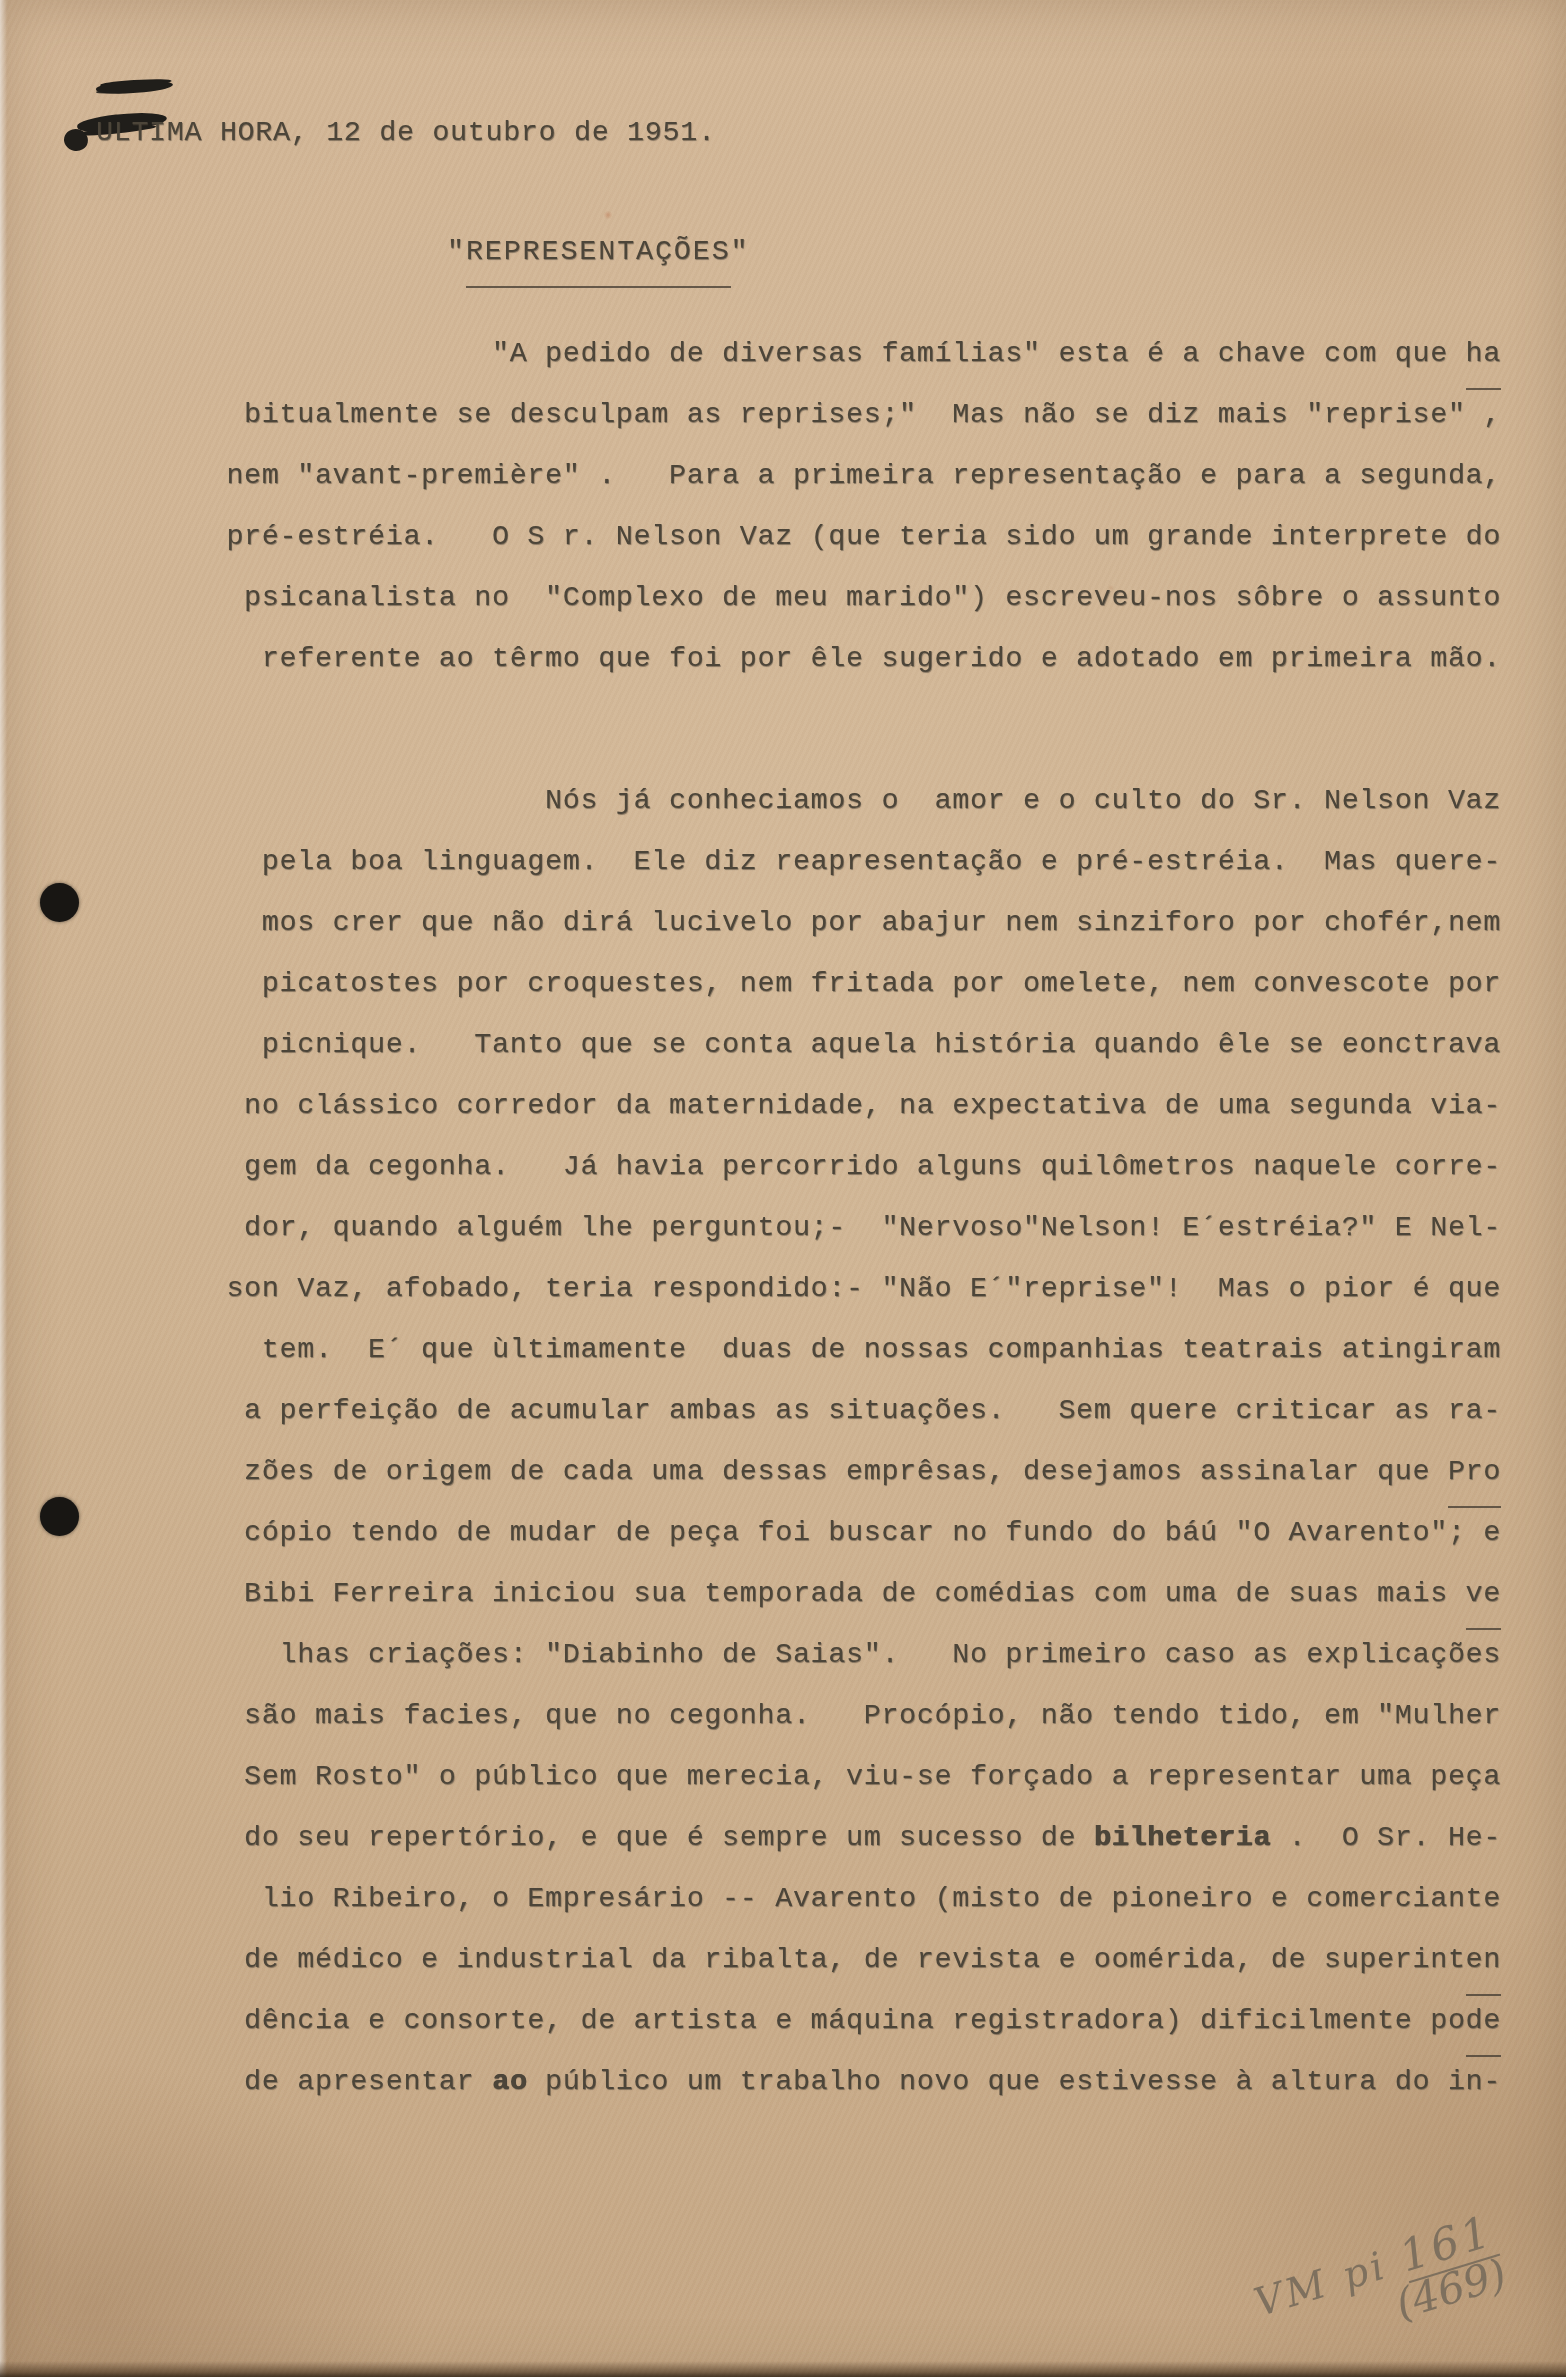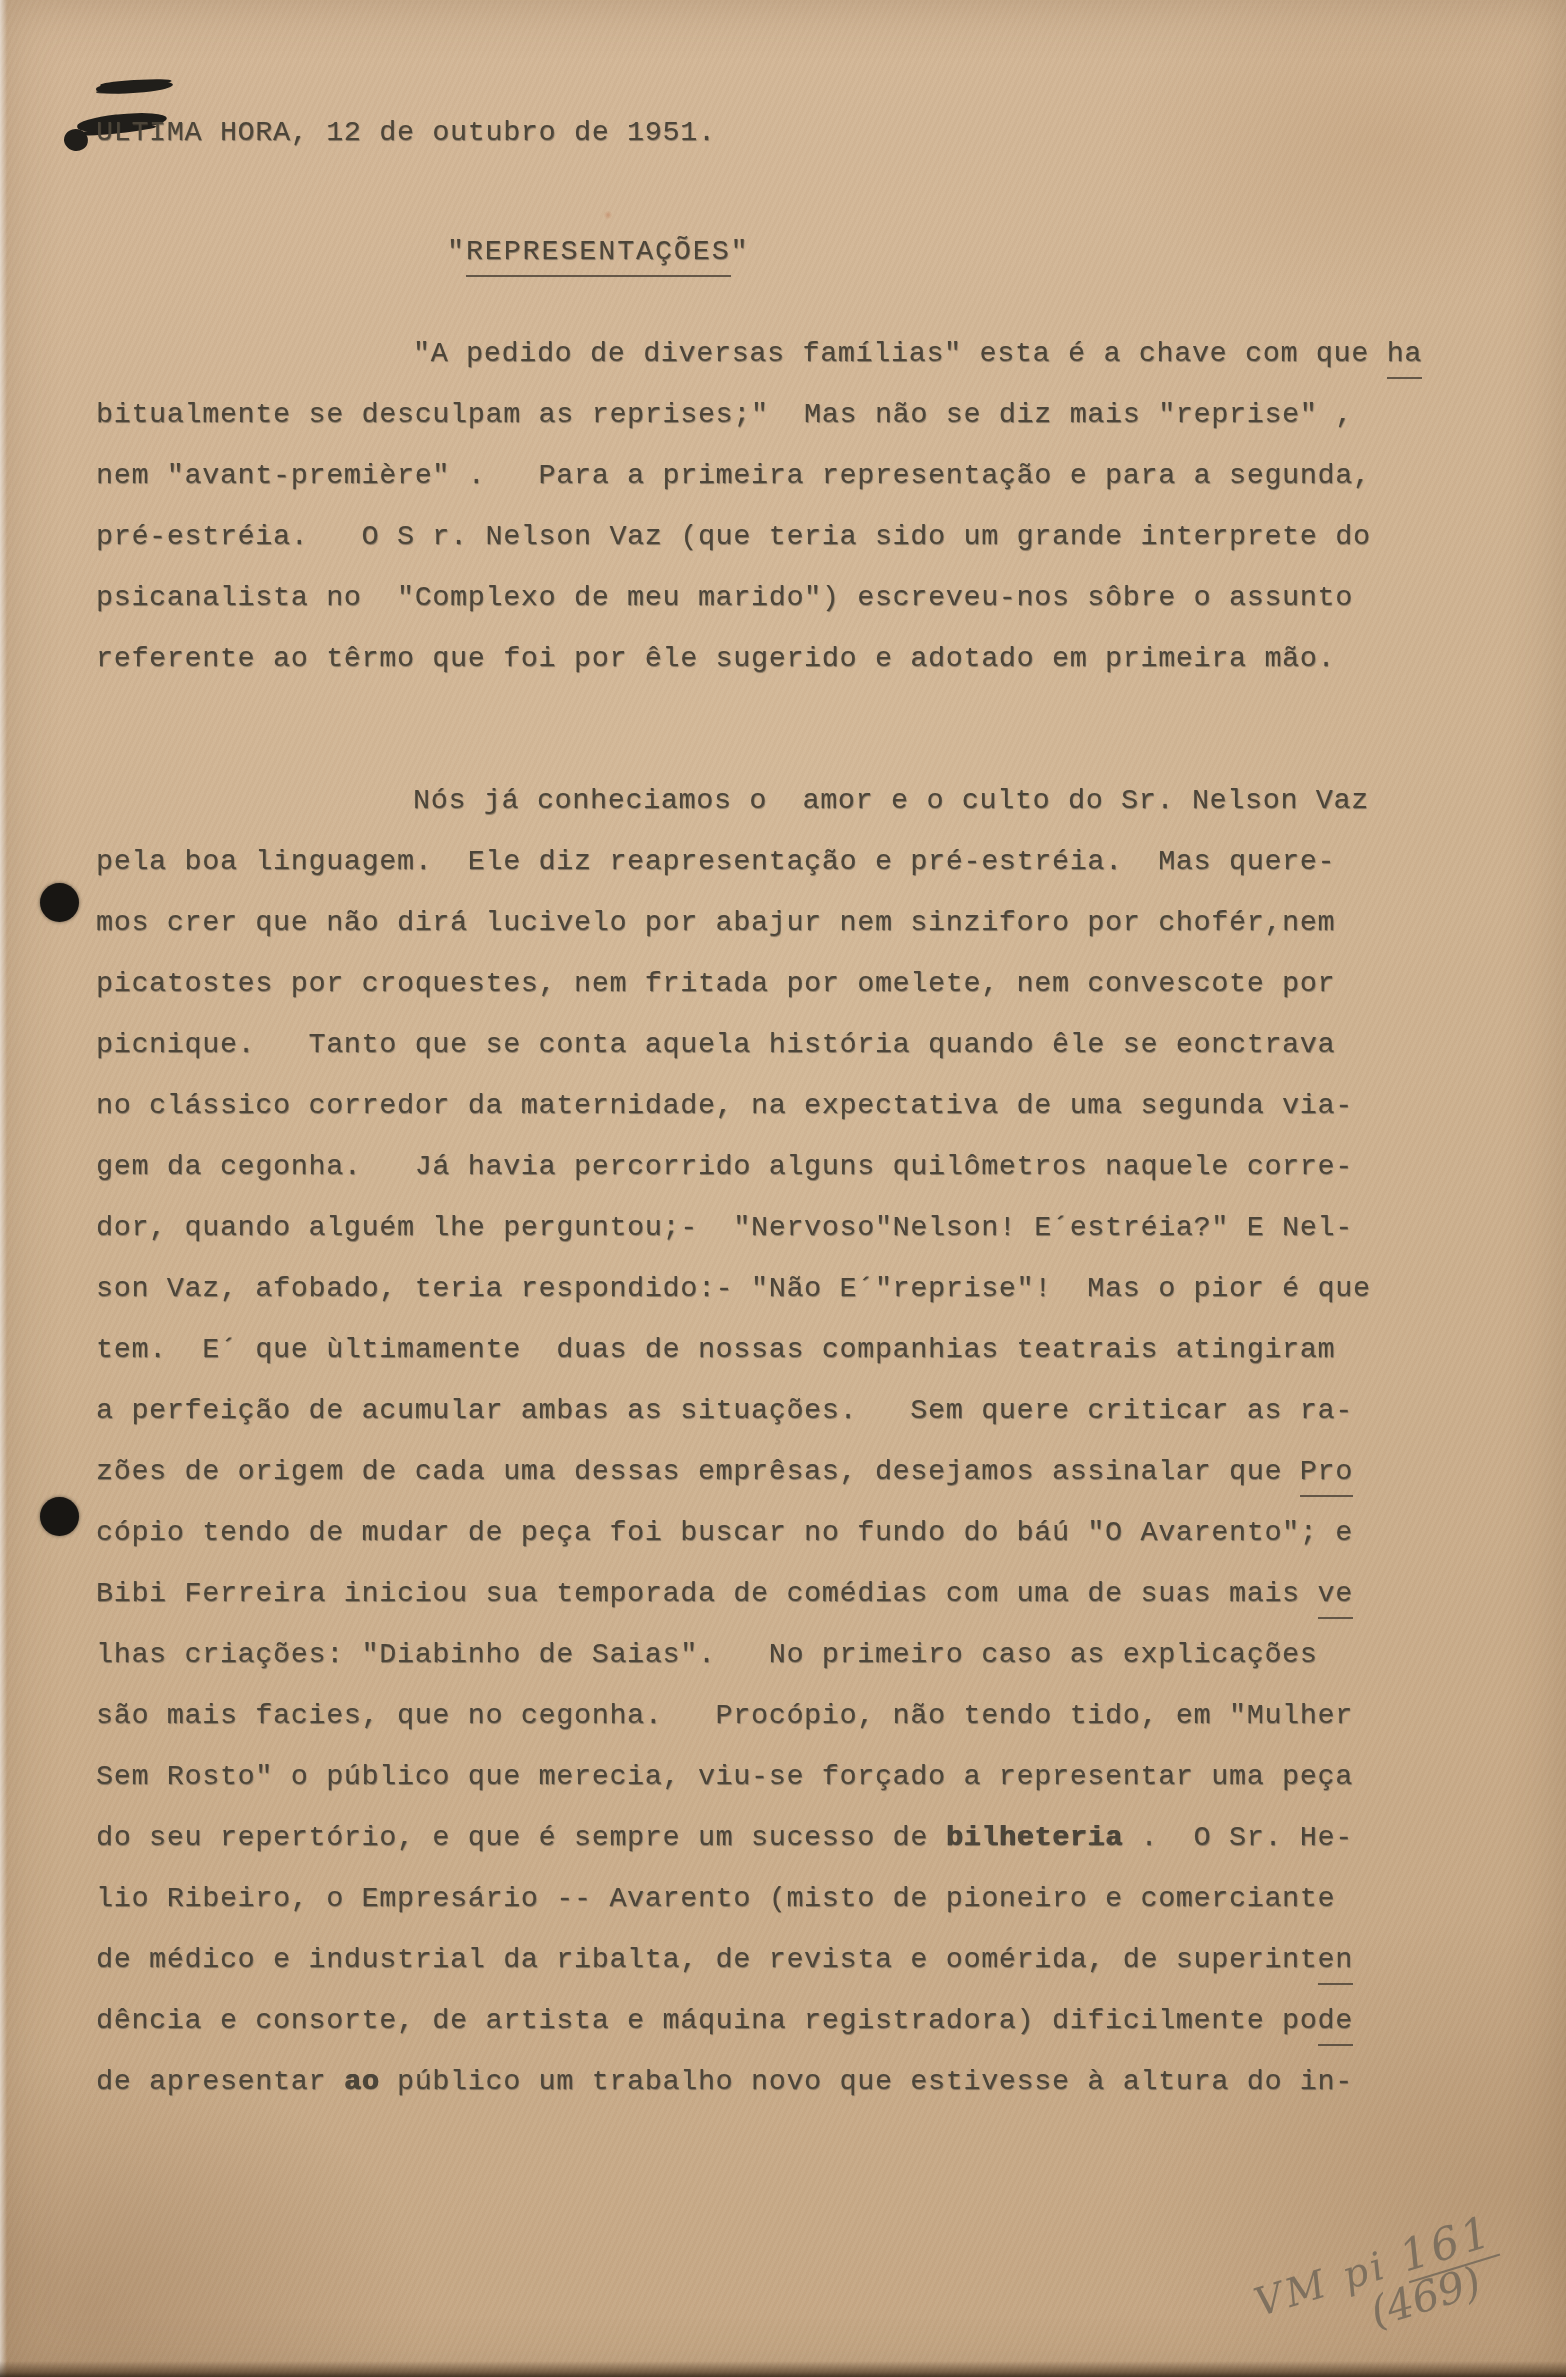--- a/index.html
+++ b/index.html
@@ -13,20 +13,21 @@
     background:
       radial-gradient(circle 6.4px at 608px 215px, rgba(178,84,44,0.30), transparent 70%),
       radial-gradient(circle 4.6px at 1111px 588px, rgba(160,90,50,0.18), transparent 70%),
       radial-gradient(ellipse 386px 239px at 88% 6%, rgba(173,133,92,0.20), transparent 70%),
       radial-gradient(ellipse 478px 349px at 6% 97%, rgba(120,85,55,0.22), transparent 70%),
       radial-gradient(ellipse 551px 386px at 96% 92%, rgba(130,95,60,0.18), transparent 70%),
       radial-gradient(ellipse 130% 120% at 50% 42%, rgba(255,242,218,0.16) 0%, transparent 55%, rgba(108,78,48,0.20) 100%),
       repeating-linear-gradient(115deg, rgba(255,255,255,0.025) 0 2.8px, rgba(92,64,40,0.025) 2.8px 5.5px),
       linear-gradient(162deg, #d1b494 0%, #cbae8c 45%, #c3a481 100%);
     box-shadow: inset 0 0 55px rgba(95,68,40,0.25);
+    text-align: right;
   }
   
   .page::before {
     content:""; position:absolute; left:0; top:0; bottom:0; width:7.3px;
     background: linear-gradient(to right, rgba(255,255,255,0.55), rgba(255,255,255,0));
     pointer-events:none;
   }
   .page::after {
     content:""; position:absolute; left:0; right:0; bottom:0; height:16.5px;
     background: linear-gradient(to bottom, rgba(70,50,30,0), rgba(60,42,24,0.55) 70%, rgba(40,28,16,0.8));
@@ -50,21 +51,21 @@
   .body {
     position:absolute; left:96px; top:323px; width:1405px;
   }
   .para { margin:0; }
   .para + .para { margin-top:81px; }
   .line {
     height:61px; line-height:61px;
     white-space:pre;
   }
   .para .line:first-child { text-indent:317px; }
-  .u { border-bottom:2.8px solid rgba(72,64,52,0.8); padding-bottom:7px; }
+  .u { border-bottom:2.8px solid rgba(72,64,52,0.8); padding-bottom:18px; }
   .b { font-weight:bold; text-shadow: 0.9px 0 0 currentColor, 0.6px 0.6px 0.8px rgba(72,64,52,0.55); }
 
   
   .smudge { position:absolute; background:#201e1a; border-radius:45% 55% 50% 50%; }
   .s1 { left:96px; top:81px;  width:77px;  height:12px; transform:rotate(-4deg);
         box-shadow: 1.8px -3.7px 0 -2.8px #201e1a, -3.7px 2.8px 0 -3.7px #35312a; }
   .s2 { left:77px;  top:114px; width:90px;  height:16.5px; transform:rotate(-6deg);
         box-shadow: -5.5px 7.3px 0 -5.5px #201e1a; }
   .s3 { left:64px;  top:129px; width:24px;  height:22px; border-radius:50%; transform:rotate(12deg); }
 

